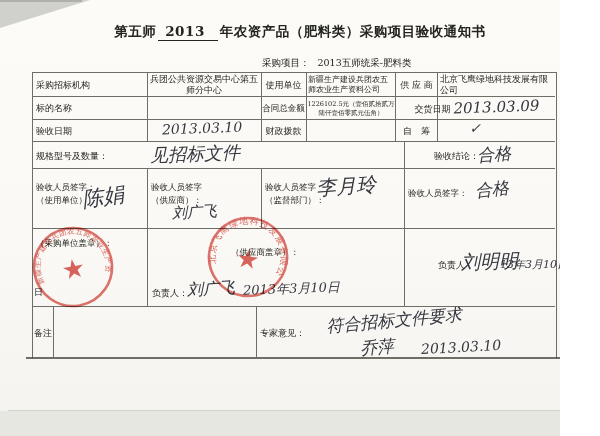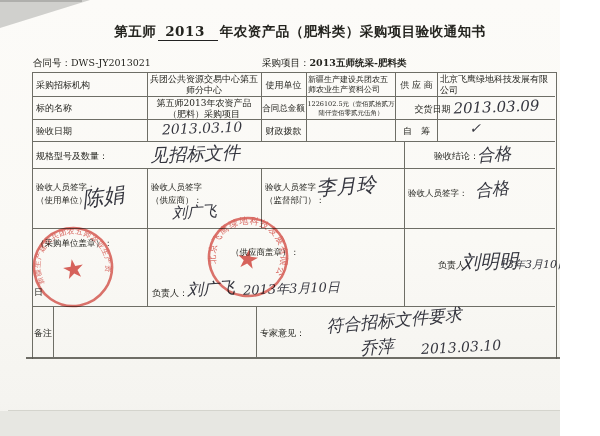--- a/index.html
+++ b/index.html
@@ -29,25 +29,22 @@
 
   <div class="artifact" style="left:0;top:0;width:82px;height:2px;background:#8d8d8a;"></div>
   <div class="artifact" style="left:0;top:0;width:90px;height:28px;background:#bdbdba;clip-path:polygon(0 0,100% 0,0 100%);opacity:.7;"></div>
   <div class="artifact" style="left:8px;top:410px;width:584px;height:1px;background:#d4d4cd;"></div>
   <div class="artifact" style="left:0;top:411px;width:600px;height:25px;background:#e7e7e2;"></div>
 
   <div class="abs print center" style="left:0;top:23px;width:600px;font-size:13.5px;font-weight:bold;letter-spacing:.5px;">
     <span>第五师</span><span class="title-year">2013</span><span>年农资产品（肥料类）采购项目验收通知书</span>
   </div>
 
-  <div class="abs print nowrap" style="left:33px;top:57px;font-size:9.5px;">
-    <span>合同号：</span><span>DWS-JY2013021</span>
-  </div>
   <div class="abs print nowrap" style="left:262px;top:57px;font-size:9.5px;">
-    <span>采购项目：</span><span style="margin-left:0;font-weight:bold;">2013五师统采-肥料类</span>
+    <span>采购项目：</span><span style="margin-left:8px;">2013五师统采-肥料类</span>
   </div>
 
   <div id="table-frame"></div>
   <div class="hline" style="left:32px;top:96px;width:523px;"></div>
   <div class="hline" style="left:32px;top:119px;width:523px;"></div>
   <div class="hline" style="left:32px;top:141px;width:523px;"></div>
   <div class="hline" style="left:32px;top:168px;width:523px;"></div>
   <div class="hline" style="left:32px;top:228px;width:523px;"></div>
   <div class="hline" style="left:32px;top:306px;width:523px;"></div>
   <div class="hline" style="left:26px;top:357px;width:560px;height:2px;background:#56554e;opacity:.85;"></div>
@@ -64,21 +61,20 @@
   <div class="vline" style="left:256px;top:306px;height:51px;"></div>
 
   <div class="abs print nowrap" style="left:36px;top:79px;font-size:9px;">采购招标机构</div>
   <div class="abs print center" style="left:148px;top:74px;width:112px;font-size:9px;line-height:1.22;">兵团公共资源交易中心第五师分中心</div>
   <div class="abs print center" style="left:262px;top:79px;width:43px;font-size:9px;">使用单位</div>
   <div class="abs print" style="left:308px;top:75px;width:86px;font-size:8px;line-height:1.3;">新疆生产建设兵团农五师农业生产资料公司</div>
   <div class="abs print center" style="left:396px;top:79px;width:41px;font-size:9px;">供 应 商</div>
   <div class="abs print" style="left:440px;top:74px;width:113px;font-size:9px;line-height:1.22;">北京飞鹰绿地科技发展有限公司</div>
 
   <div class="abs print nowrap" style="left:36px;top:102px;font-size:9px;">标的名称</div>
-  <div class="abs print center" style="left:148px;top:98px;width:112px;font-size:9px;line-height:1.2;">第五师2013年农资产品（肥料）采购项目</div>
   <div class="abs print center" style="left:261px;top:103px;width:45px;font-size:8.5px;">合同总金额</div>
   <div class="abs print center" style="left:307px;top:100px;width:88px;font-size:6.5px;line-height:1.35;">1226102.5元（壹佰贰拾贰万陆仟壹佰零贰元伍角）</div>
   <div class="abs print center" style="left:412px;top:103px;width:41px;font-size:9px;">交货日期</div>
   <div class="abs hand center" style="left:440px;top:98px;width:113px;font-size:15px;transform:rotate(-2deg);">2013.03.09</div>
 
   <div class="abs print nowrap" style="left:36px;top:125px;font-size:9px;">验收日期</div>
   <div class="abs hand" style="left:162px;top:120px;font-size:14px;transform:rotate(-2deg);">2013.03.10</div>
   <div class="abs print center" style="left:262px;top:125px;width:43px;font-size:9px;">财政拨款</div>
   <div class="abs print center" style="left:396px;top:125px;width:41px;font-size:9px;">自　筹</div>
   <div class="abs hand center" style="left:450px;top:120px;width:50px;font-size:14px;">✓</div>

